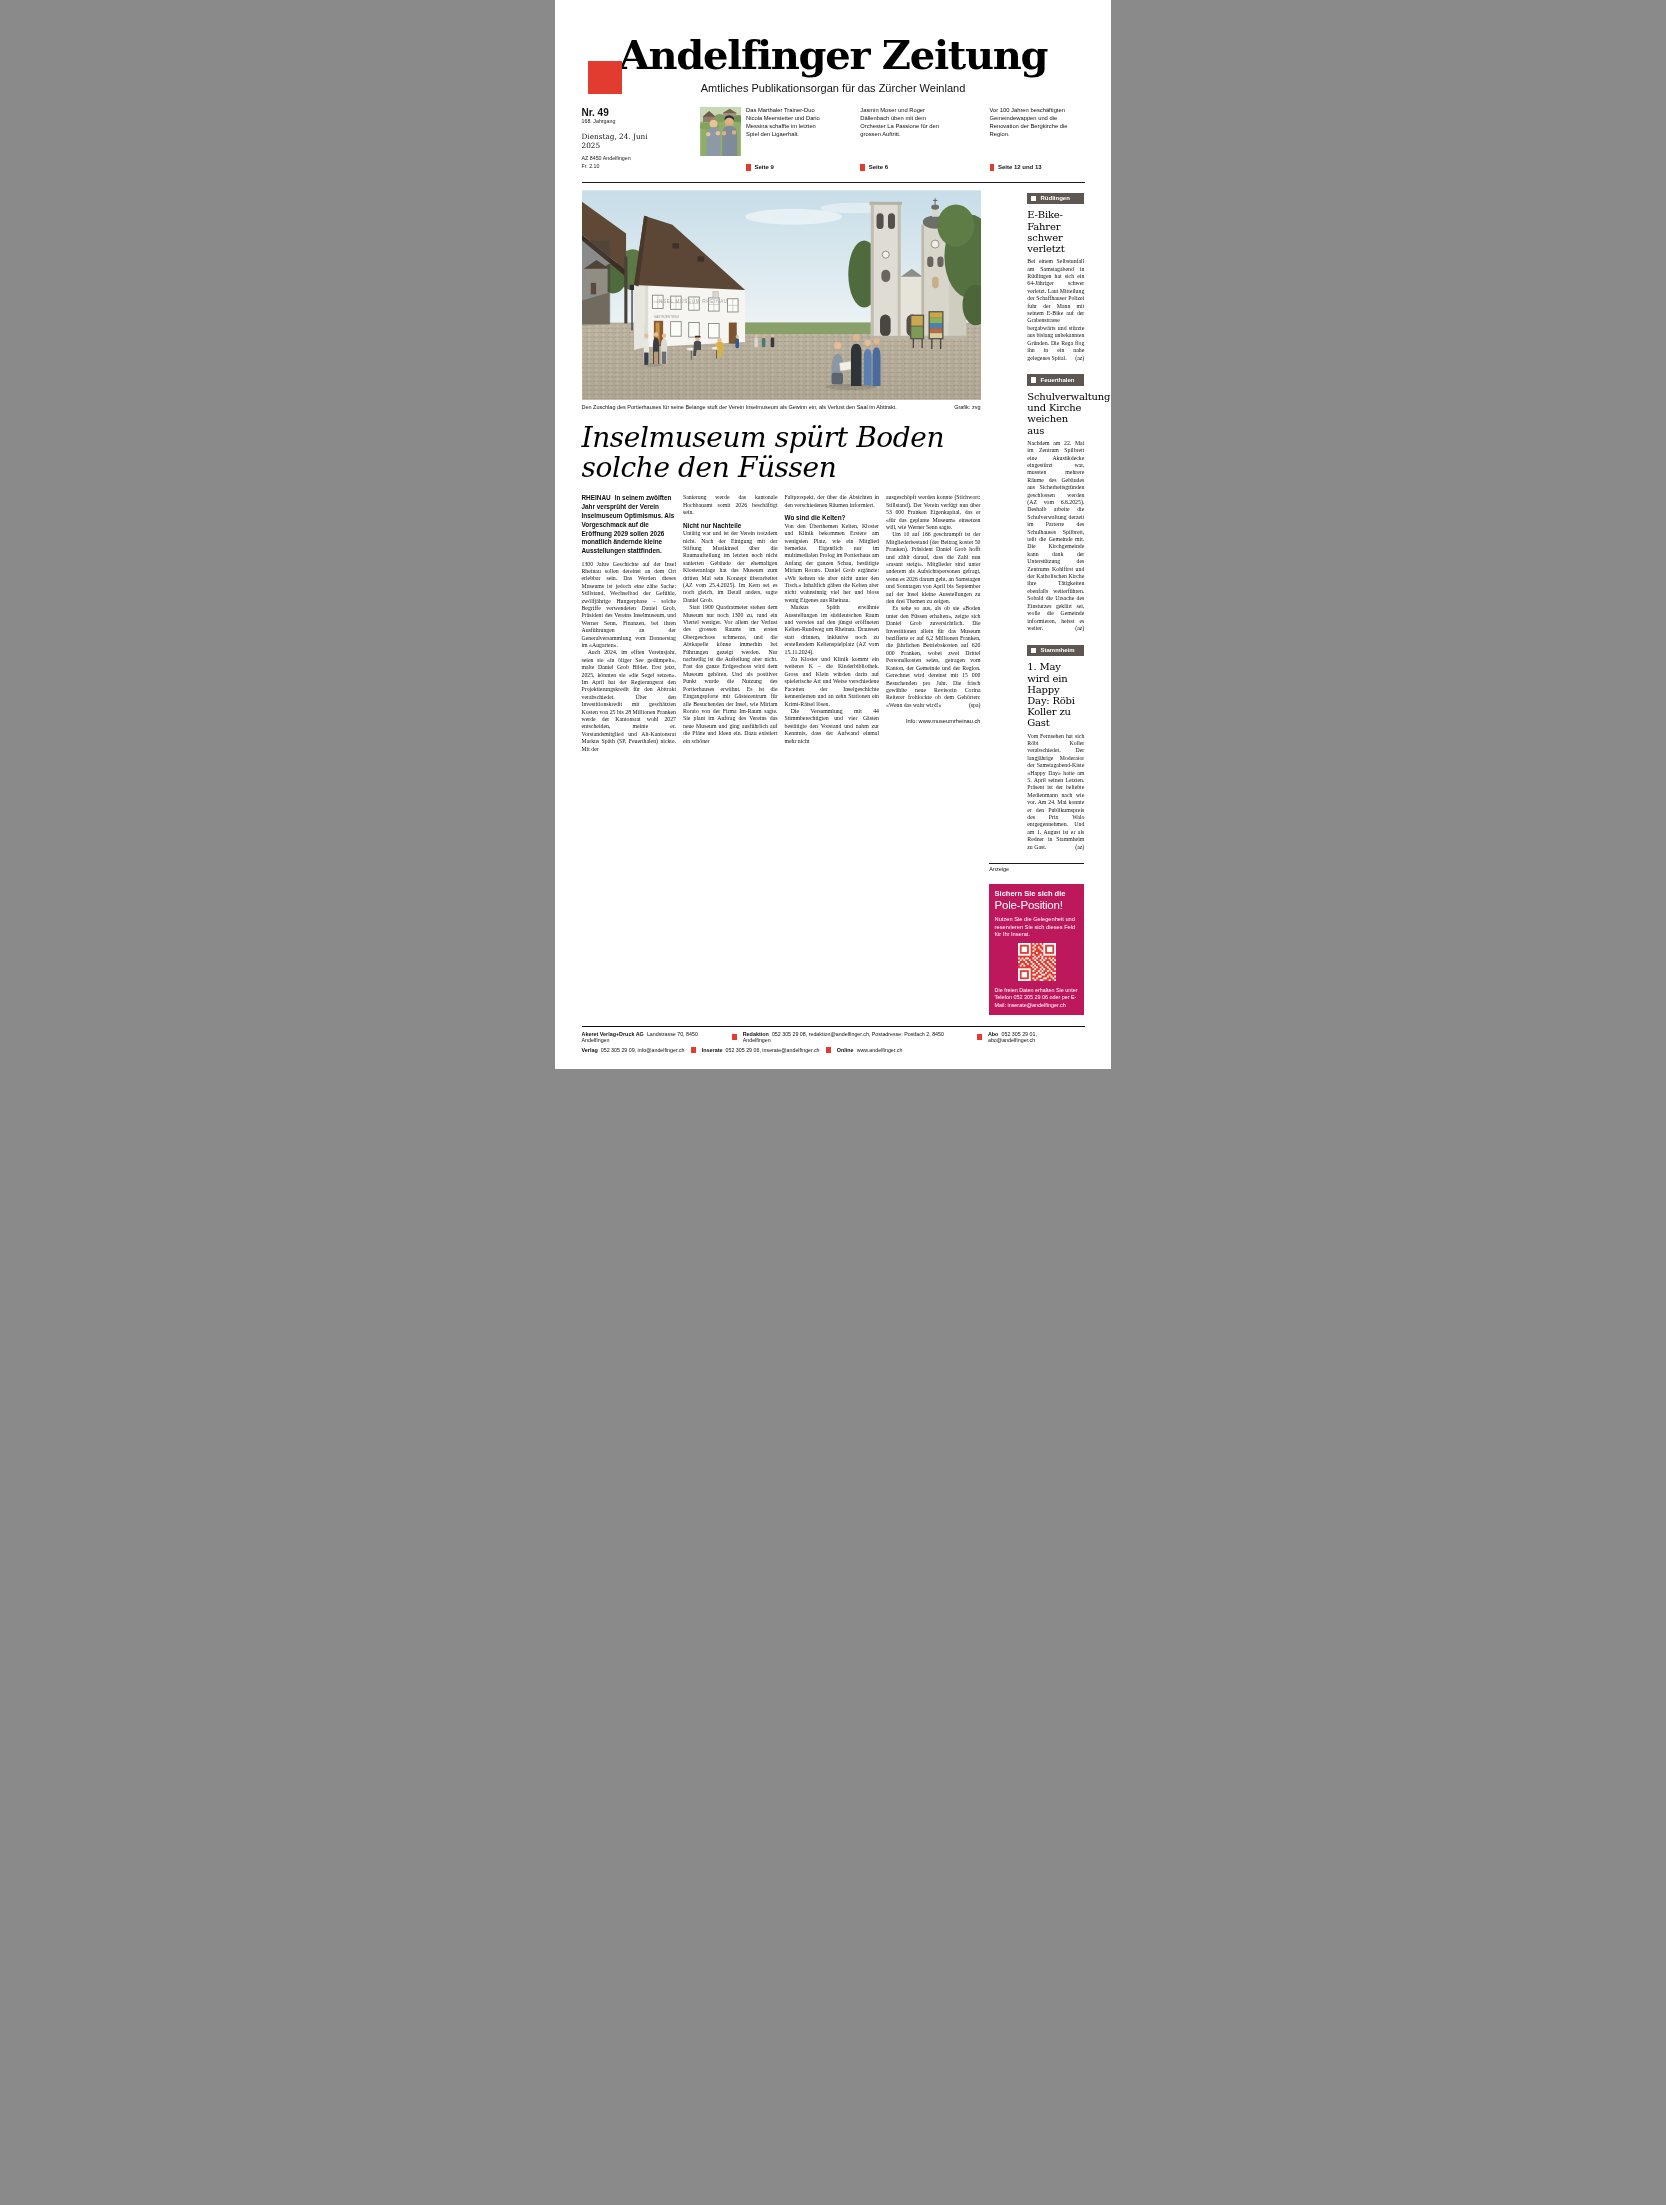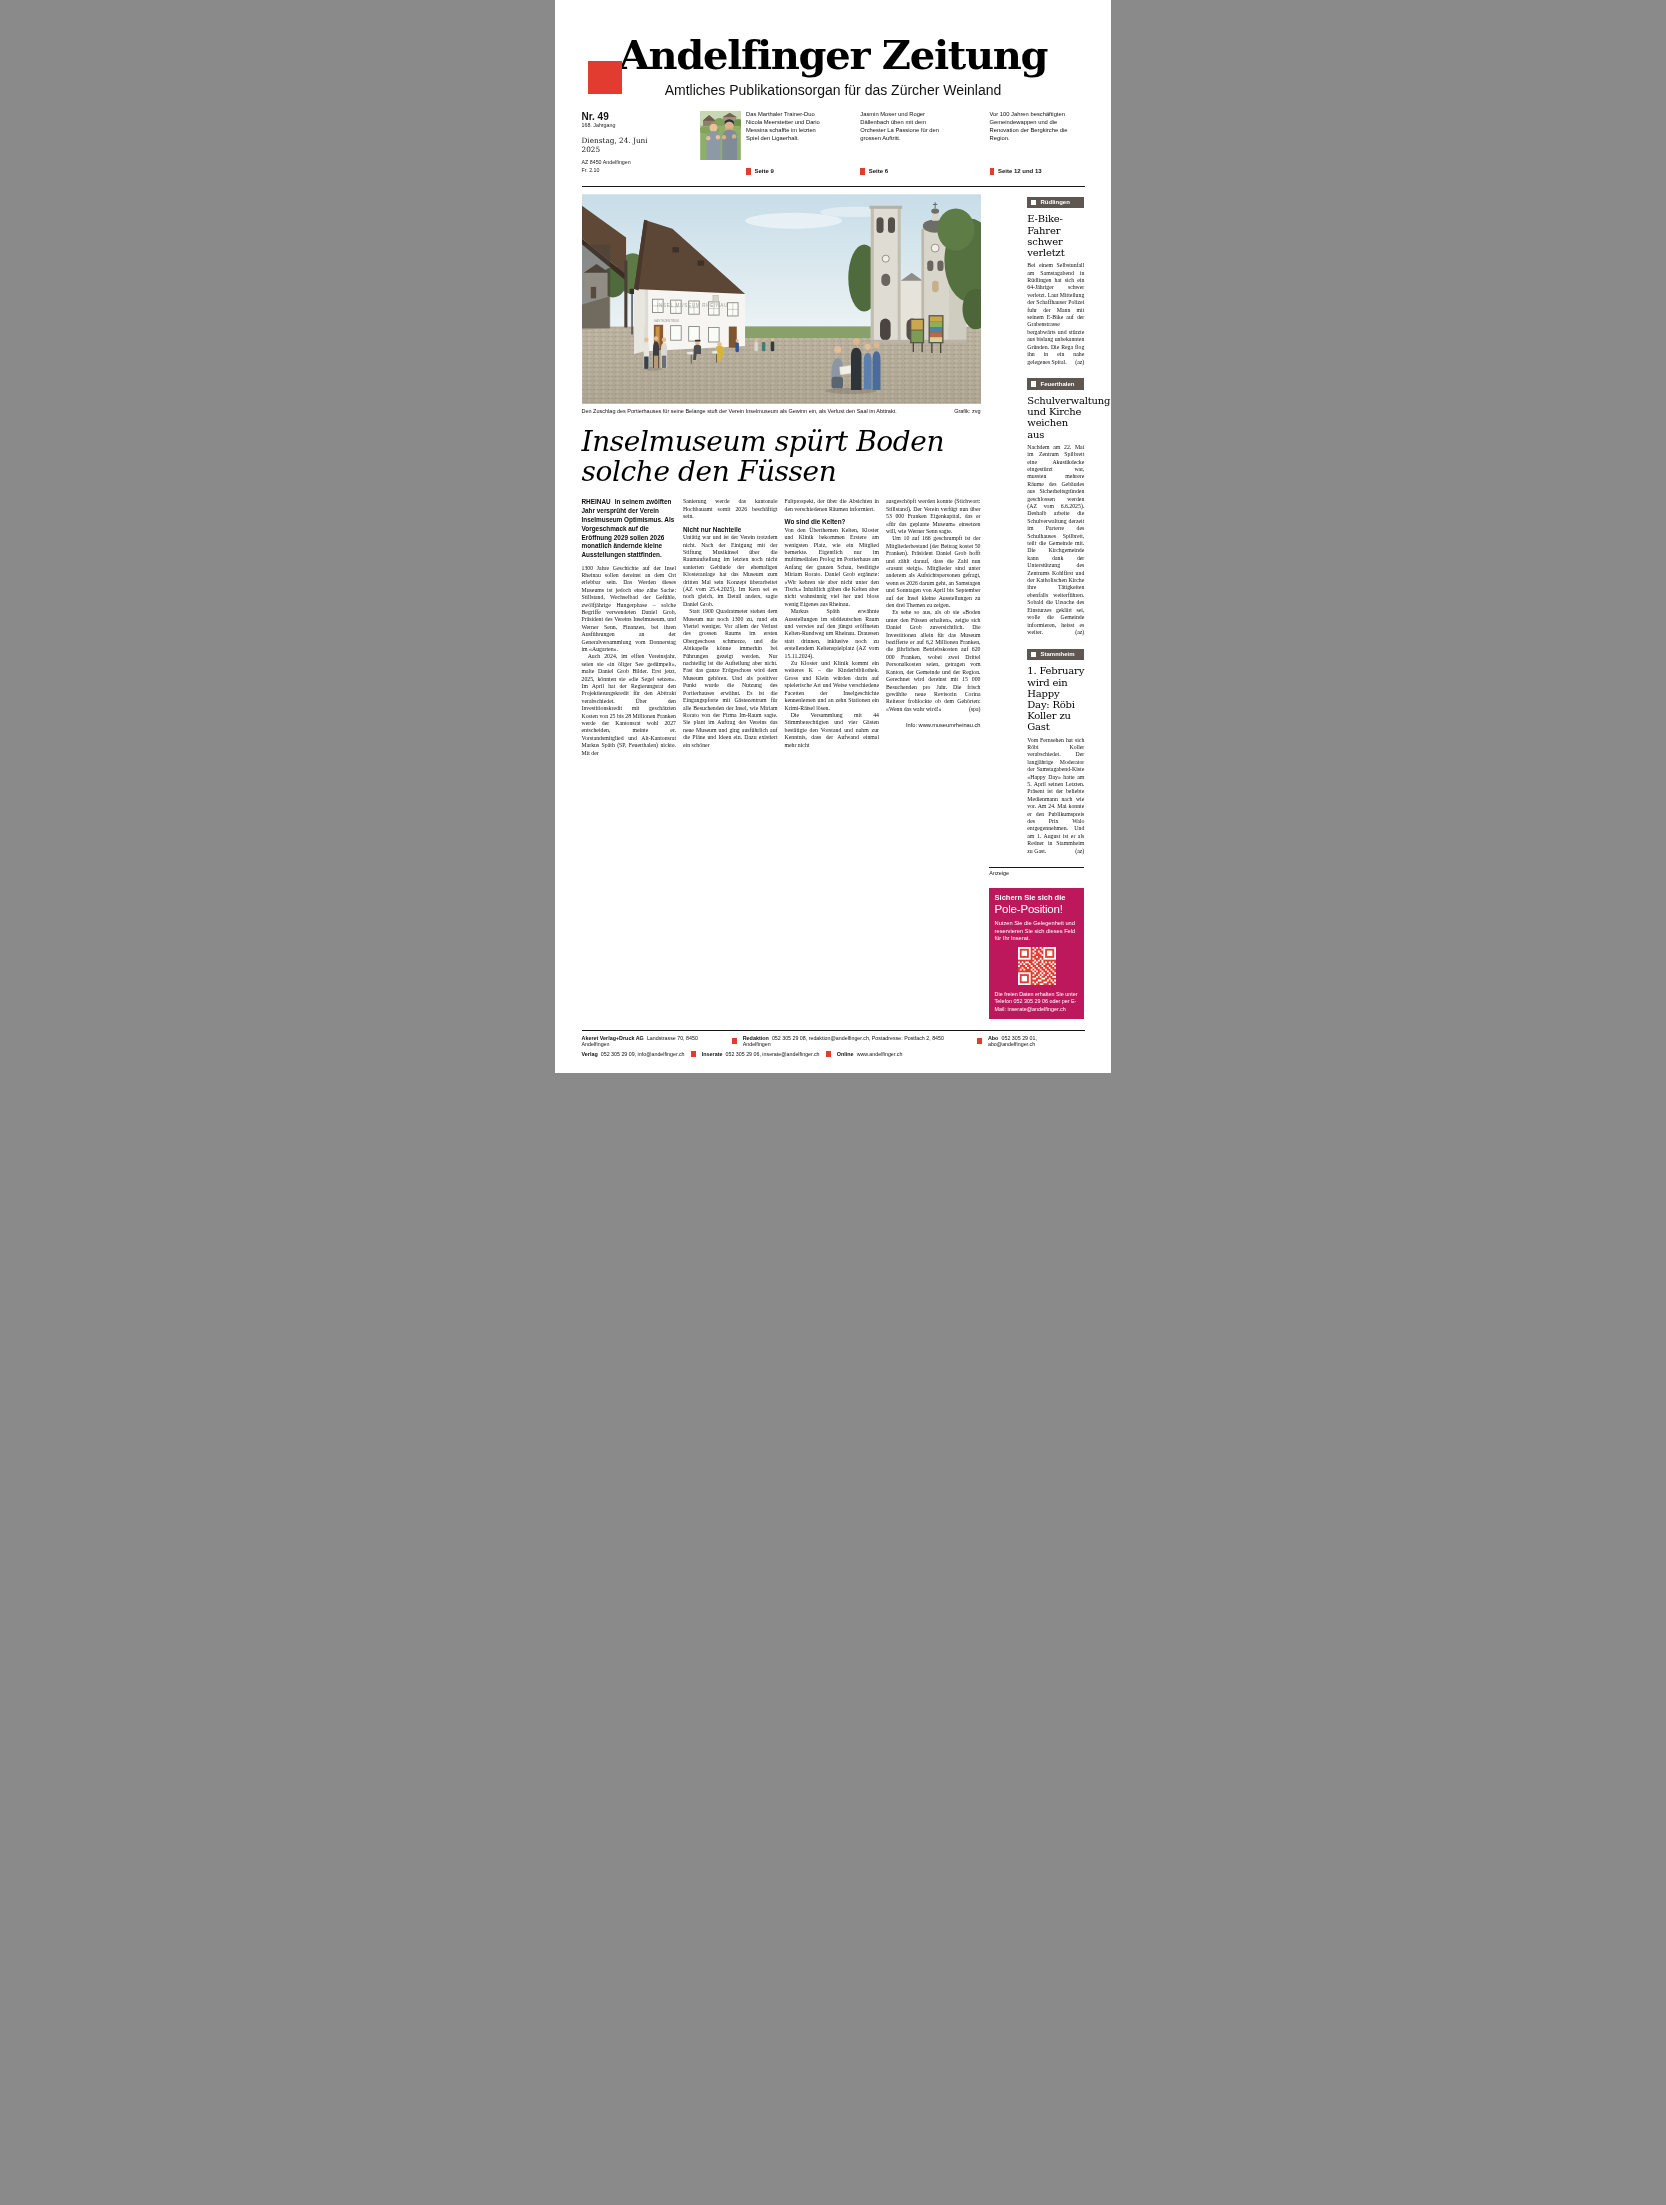--- a/index.html
+++ b/index.html
@@ -8,21 +8,21 @@
     font-family:"Liberation Serif",serif;color:#141414;box-sizing:border-box;
     padding:0 0 13.2px 0;overflow:hidden;
   }
   
   .masthead{position:relative;padding-top:35px;text-align:center;}
   .brand-square{position:absolute;left:33px;top:61px;width:34px;height:33px;background:#e23b30;}
   .mast-title{
     margin:0;font-family:"DejaVu Serif",serif;font-weight:700;font-size:40px;line-height:1.0;
     letter-spacing:-1.3px;color:#000;
   }
-  .mast-subtitle{margin-top:7px;font-family:"Liberation Sans",sans-serif;font-size:14px;color:#111;}
+  .mast-subtitle{margin-top:7px;font-family:"Liberation Sans",sans-serif;font-size:11px;color:#111;}
   
   .teaser-row{
     display:flex;justify-content:space-between;gap:13.2px;margin:13.2px 26.5px 0 26.5px;
     padding-bottom:11.5px;border-bottom:0.7px solid #1a1a1a;min-height:53px;
   }
   .issue-info{width:79px;flex:0 0 auto;}
   .issue-nr{font-size:10px;font-weight:bold;font-family:Liberation Sans, sans-serif;}
   .issue-sm{font-family:"Liberation Sans",sans-serif;font-size:5.3px;line-height:1.45;color:#222;}
   .issue-date{font-size:7.3px;font-family:"DejaVu Serif",serif;margin:5.7px 0;}
   .teaser{display:flex;gap:5.3px;flex:0 0 auto;}
@@ -424,21 +424,21 @@
           <span>Nachdem am 22. Mai im Zentrum Spilbrett eine Akustikdecke eingestürzt war, mussten mehrere Räume des Gebäudes aus Sicherheitsgründen geschlossen werden (AZ vom 6.6.2025). Deshalb arbeite die Schulverwaltung derzeit im Parterre des Schulhauses Spilbrett, teilt die Gemeinde mit. Die Kirchgemeinde kann dank der Unterstützung des Zentrums Kohlfirst und der Katholischen Kirche ihre Tätigkeiten ebenfalls weiterführen. Sobald die Ursache des Einsturzes geklärt sei, wolle die Gemeinde informieren, heisst es weiter.</span>
           <span class="endtag">(az)</span>
         </p>
       </section>
 
       <section class="side-article">
         <div class="kicker">
           <span class="ksq"></span>
           <span>Stammheim</span>
         </div>
-        <h3 class="side-headline">1. February wird ein Happy Day: Röbi Koller zu Gast</h3>
+        <h3 class="side-headline">1. May wird ein Happy Day: Röbi Koller zu Gast</h3>
         <p class="body">
           <span>Vom Fernsehen hat sich Röbi Koller verabschiedet. Der langjährige Moderator der Samstagabend-Kiste «Happy Day» hatte am 5. April seinen Letzten. Präsent ist der beliebte Medienmann nach wie vor. Am 24. Mai konnte er den Publikumspreis des Prix Walo entgegennehmen. Und am 1. August ist er als Redner in Stammheim zu Gast.</span>
           <span class="endtag">(az)</span>
         </p>
       </section>
 
       <section class="ad">
         <div class="ad-label">Anzeige</div>
         <div class="ad-box">
           <div class="ad-t1">Sichern Sie sich die</div>

